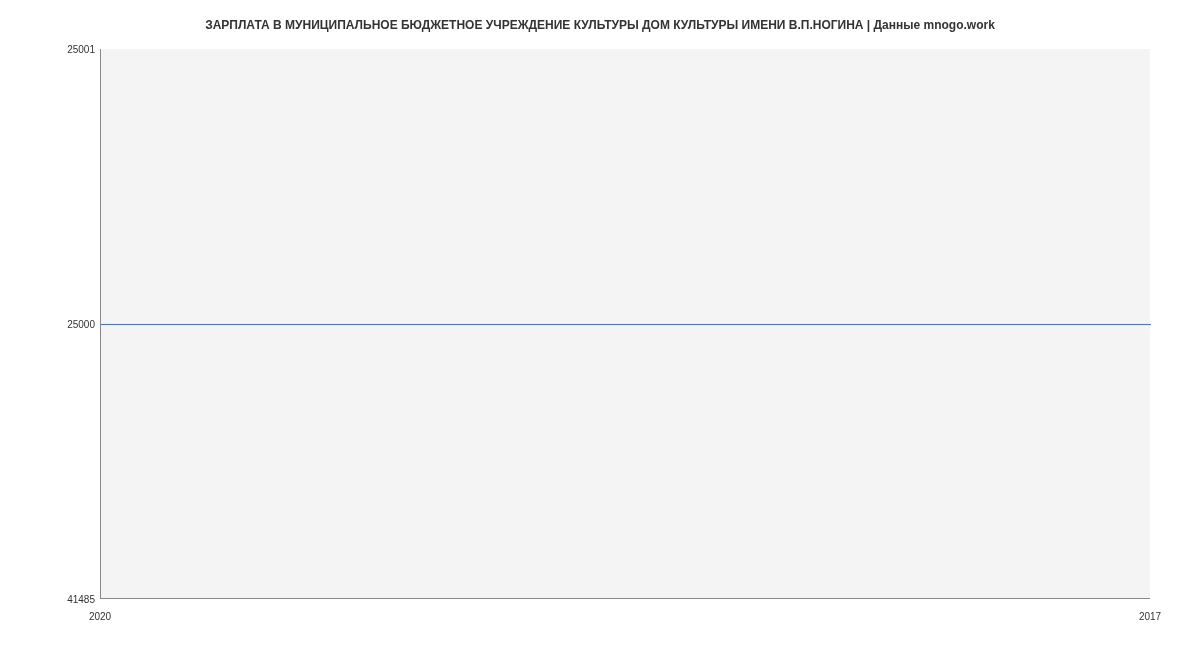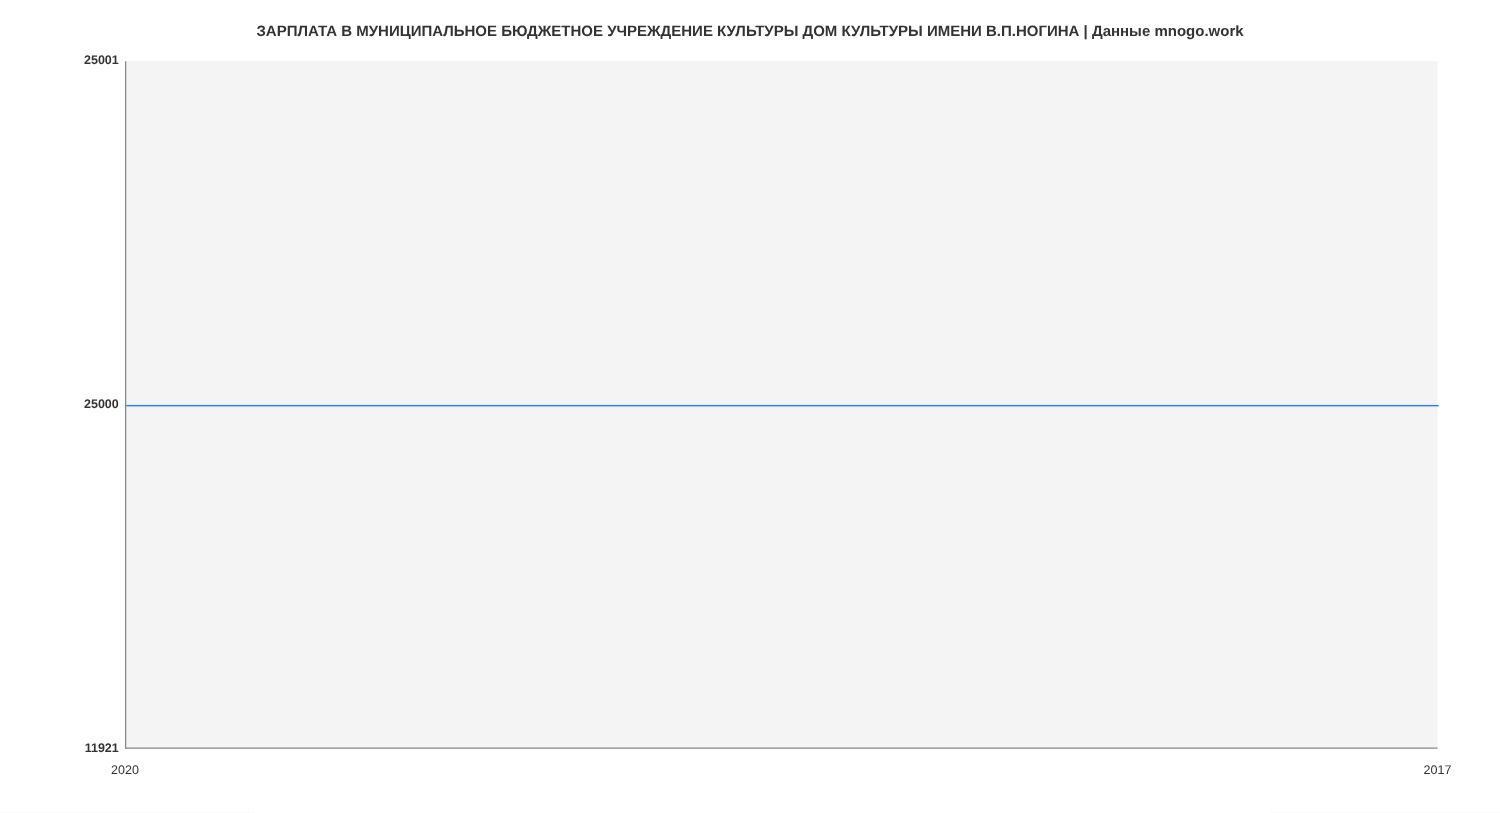--- a/index.html
+++ b/index.html
@@ -43,21 +43,20 @@
       border-bottom: 1px solid #888888;
     }
     .y-tick {
       position: absolute;
       left: 0;
       font-size: 10px;
       color: #333333;
       text-align: right;
       width: 95px;
       transform: translateY(-50%);
-      font-weight: bold;
     }
     .x-tick {
       position: absolute;
       font-size: 10px;
       color: #333333;
       text-align: center;
       transform: translateX(-50%);
     }
     .data-line {
       position: absolute;
@@ -67,21 +66,21 @@
     }
   </style>
 </head>
 <body>
 
 <div class="chart-container">
   <div class="chart-title">ЗАРПЛАТА В МУНИЦИПАЛЬНОЕ БЮДЖЕТНОЕ УЧРЕЖДЕНИЕ КУЛЬТУРЫ ДОМ КУЛЬТУРЫ ИМЕНИ В.П.НОГИНА | Данные mnogo.work</div>
 
   <div class="y-tick" style="top:49px;">25001</div>
   <div class="y-tick" style="top:324px;">25000</div>
-  <div class="y-tick" style="top:599px;">11921</div>
+  <div class="y-tick" style="top:599px;">41485</div>
 
   <div class="x-tick" style="top:611px; left:100px;">2020</div>
   <div class="x-tick" style="top:611px; left:1150px;">2017</div>
 
   <div class="plot-area">
     <div class="data-line" style="top:275px; left:0; width:1050px;"></div>
   </div>
 </div>
 
 </body></html>

